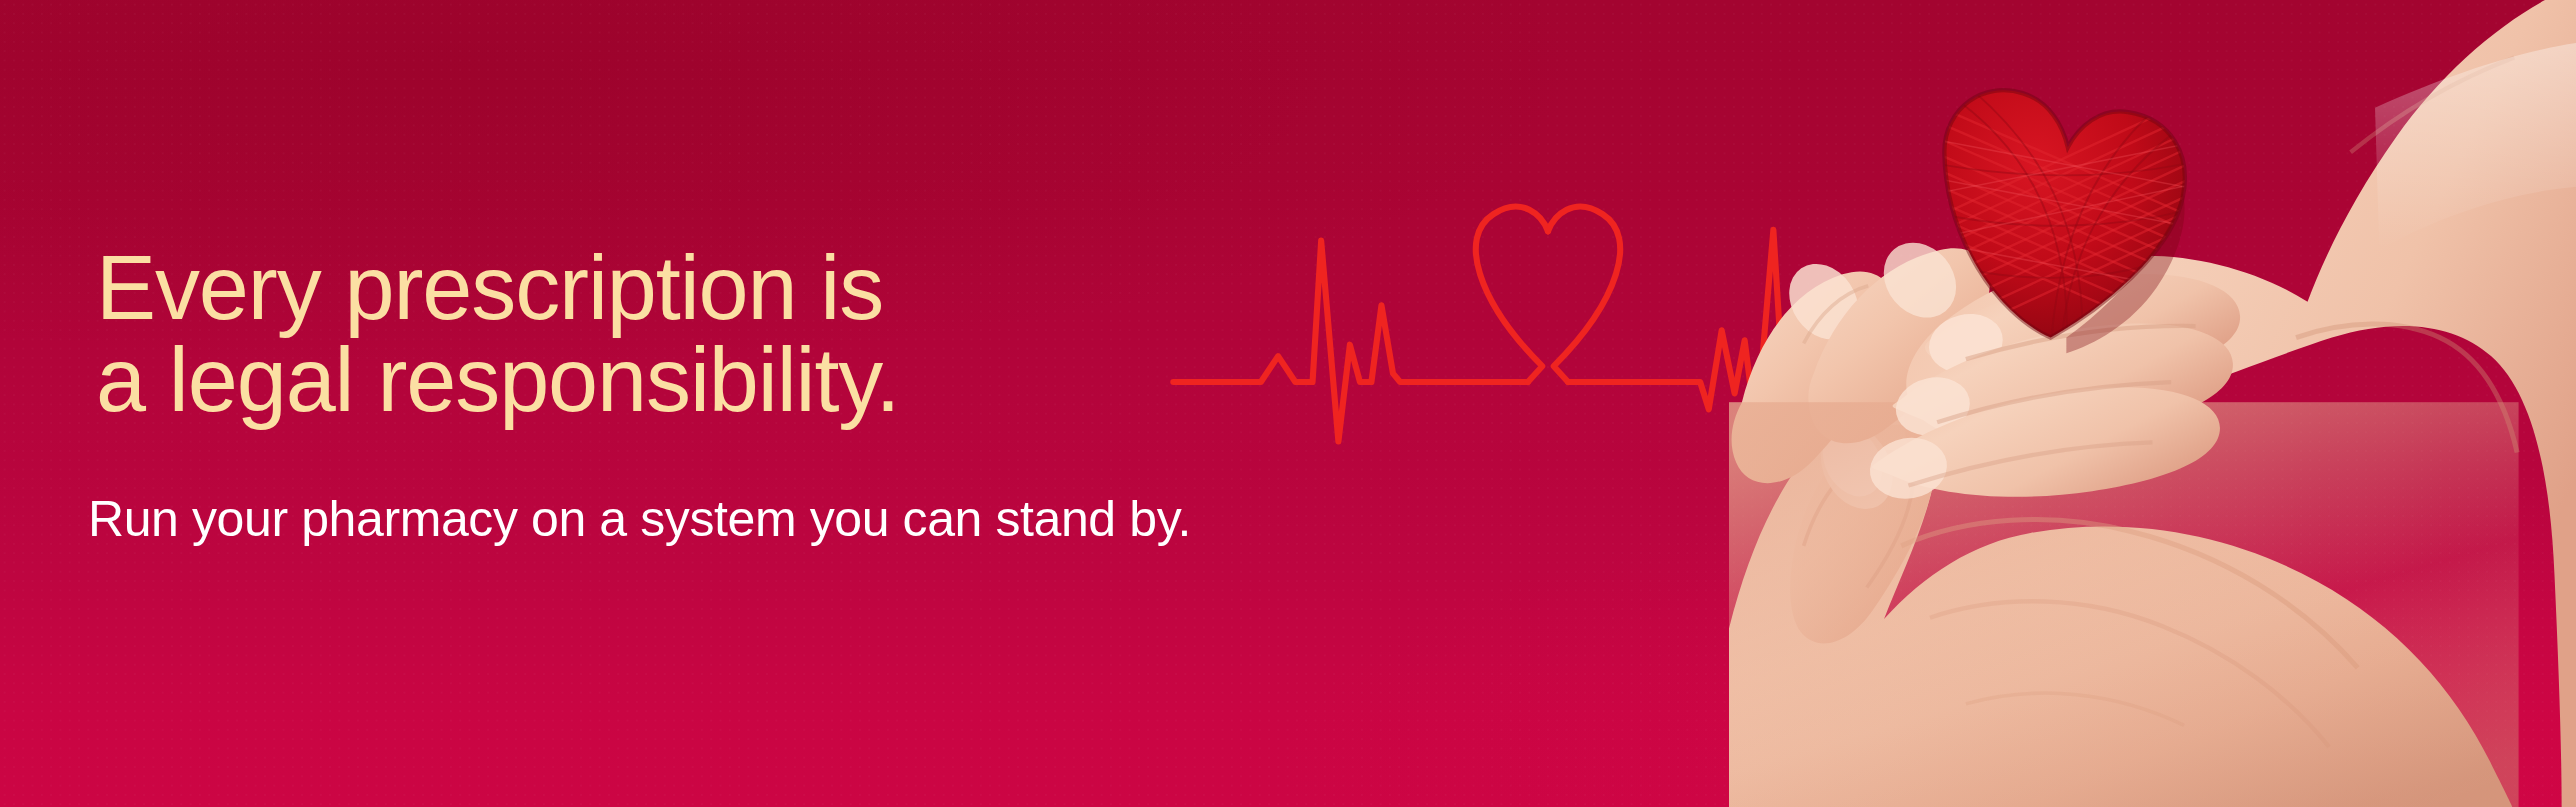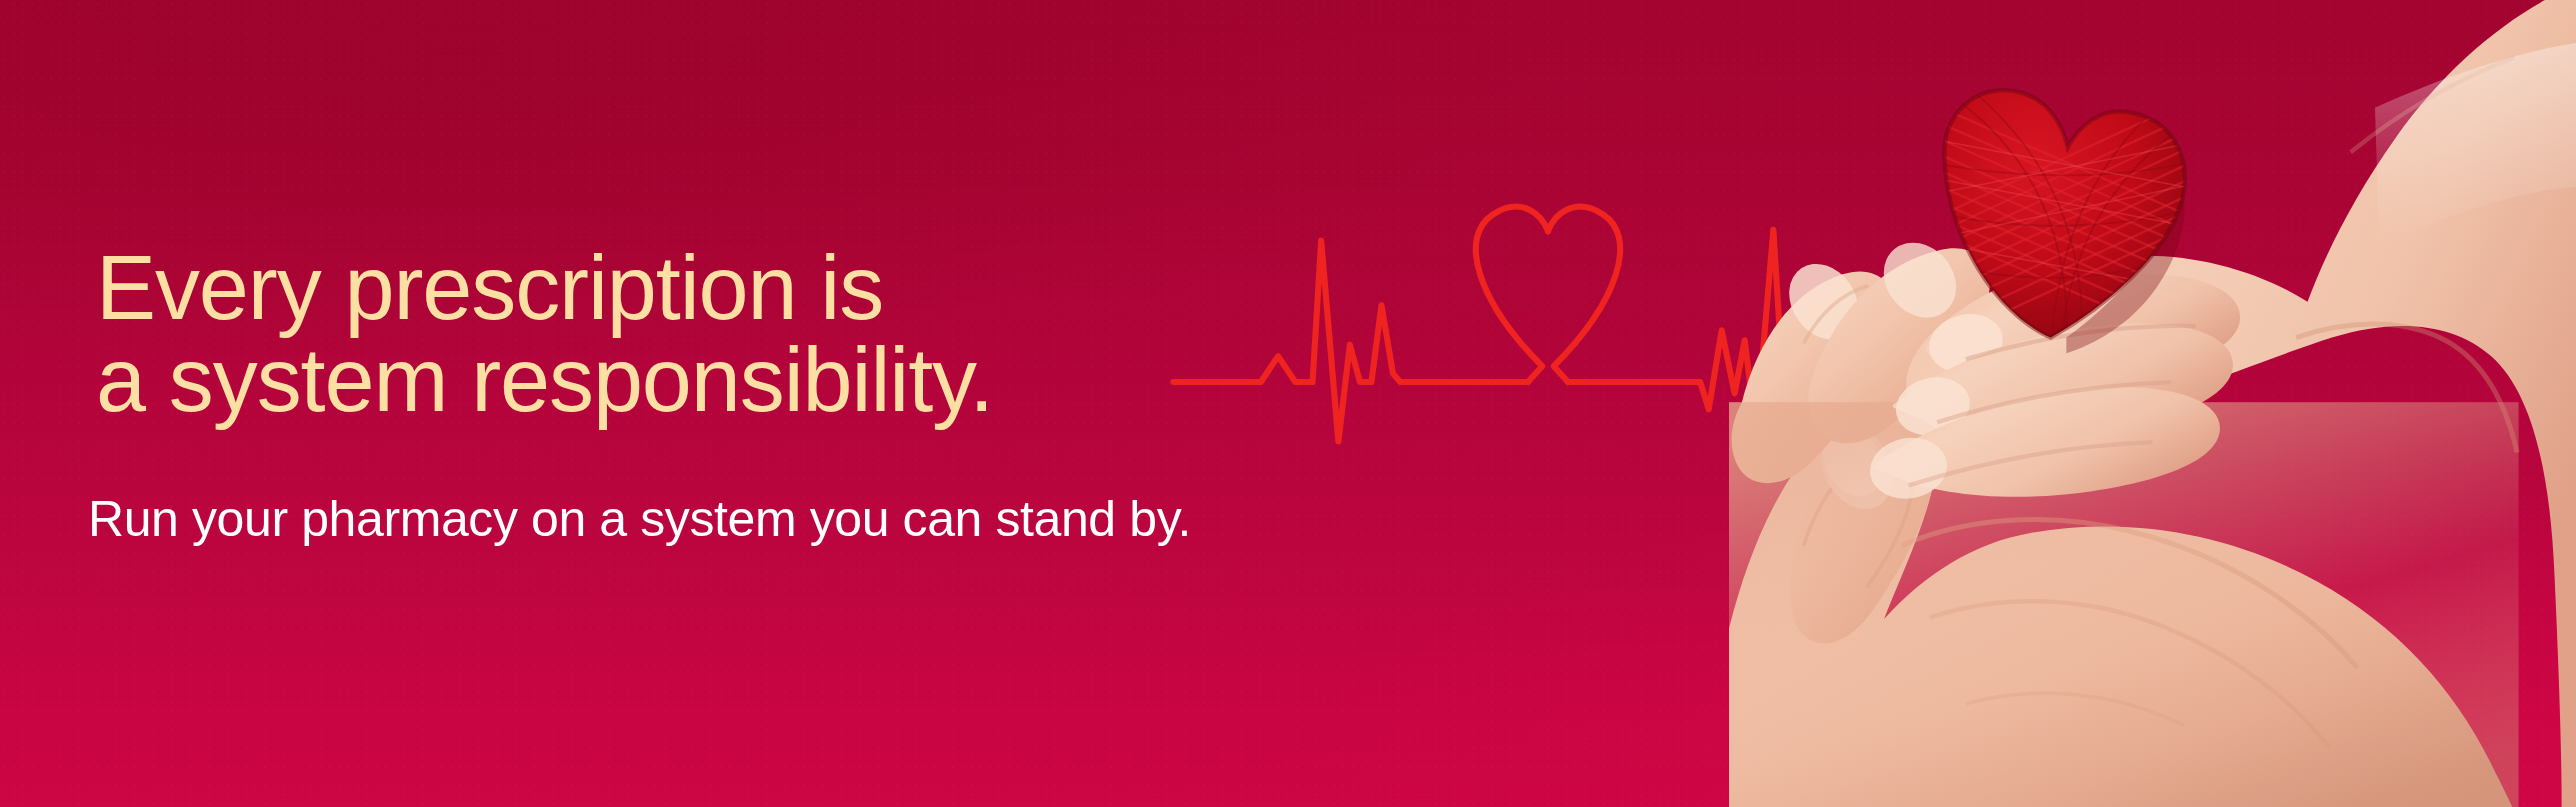--- a/index.html
+++ b/index.html
@@ -107,21 +107,21 @@
 <body>
 
 <div class="banner">
 
   <div class="bg-glow"></div>
   <div class="bg-dots"></div>
 
   <div class="copy">
     <h1 class="headline">
       <span class="hl-line hl-line-1">Every prescription is</span>
-      <span class="hl-line hl-line-2">a system responsibility.</span>
+      <span class="hl-line hl-line-2">a legal responsibility.</span>
     </h1>
     <p class="subheadline">Run your pharmacy on a system you can stand by.</p>
   </div>
 
   <div class="ekg">
     <svg viewBox="0 0 900 400" preserveAspectRatio="none" aria-hidden="true">
 
       <path d="M 6 262
                L 128 262
                L 152 226

